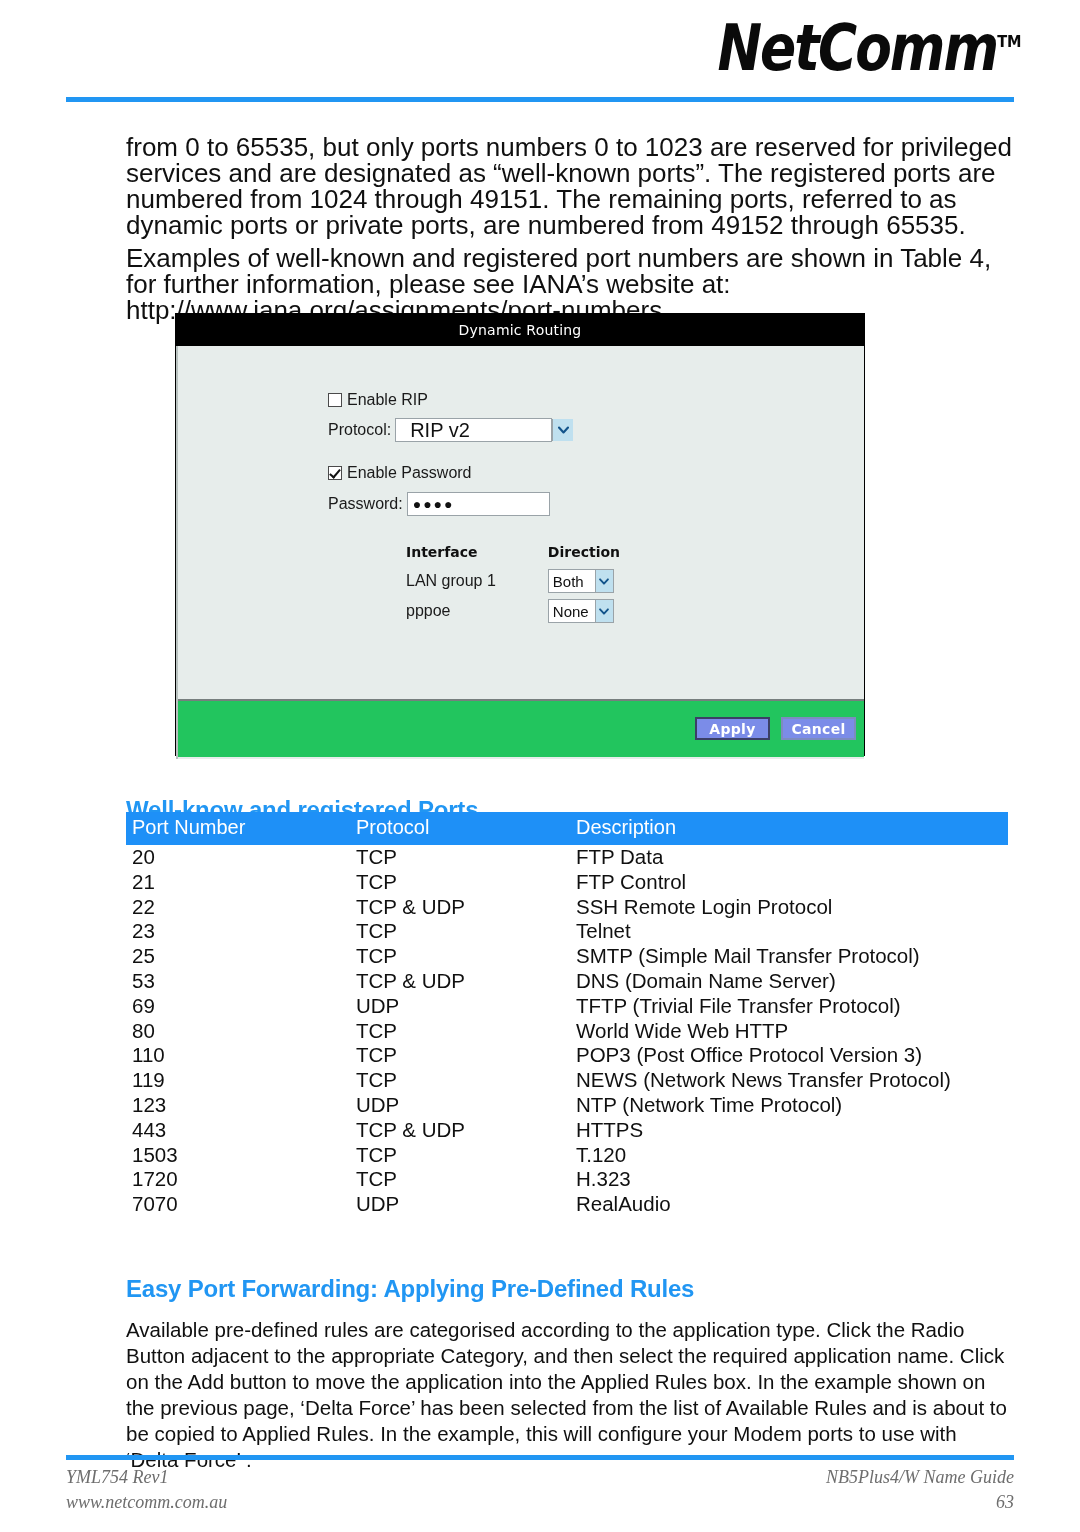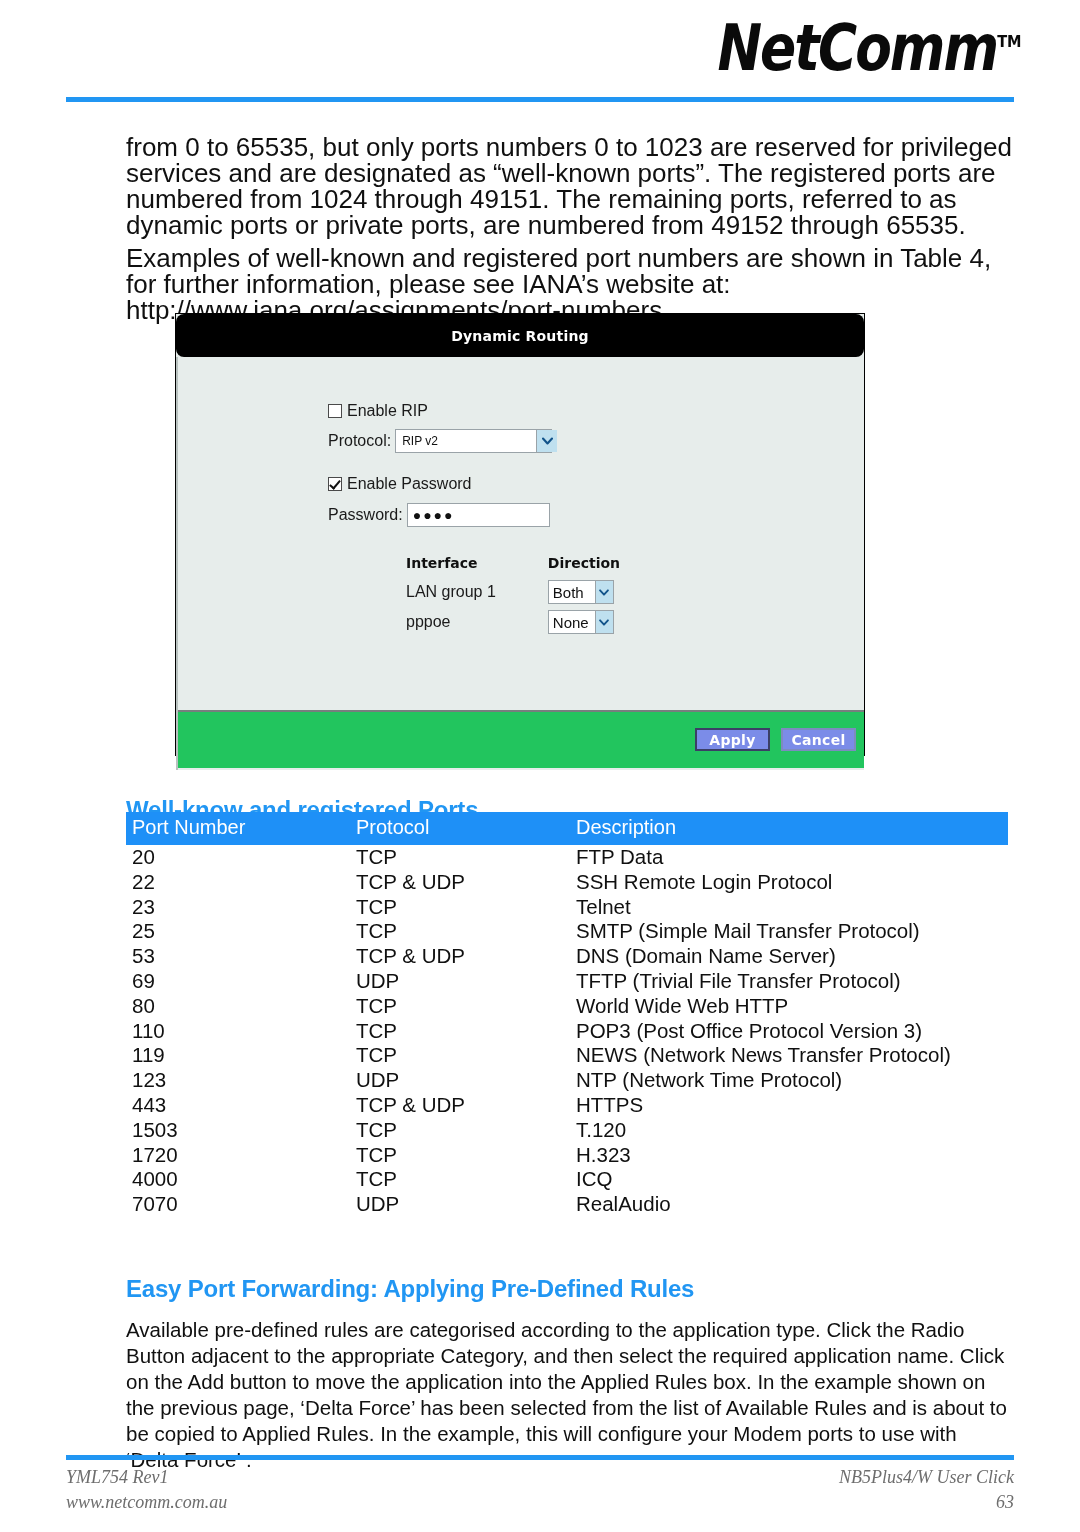--- a/index.html
+++ b/index.html
@@ -75,31 +75,30 @@
     position: absolute;
     left: 175px;
     top: 313px;
     width: 690px;
     height: 443px;
     border: 1px solid #000000;
     background: #e6ecea;
     box-sizing: border-box;
   }
   #router-panel-titlebar {
-    height: 43px;
+    height: 32px;
     background: #000000;
     color: #ffffff;
     font-size: 14px;
-    font-weight: 700;
+    font-weight: 400;
     display: flex;
     align-items: center;
     justify-content: center;
     letter-spacing: 0.2px;
     font-family: "DejaVu Sans", sans-serif;
-    border-radius: 8px;
   }
   #router-panel-inner {
     position: relative;
     height: 413px;
     background: #e7edeb;
     border-left: 2px solid #b9c2c0;
     box-sizing: border-box;
   }
   #router-panel-form {
     position: relative;
@@ -161,22 +160,22 @@
   .sel {
     display: inline-flex;
     align-items: center;
     border: 1px solid #9aa3a8;
     background: #ffffff;
     height: 24px;
     box-sizing: border-box;
     position: relative;
   }
   .sel .sel-value {
-    font-size: 12px;
-    padding: 0 6px;
+    font-size: 20px;
+    padding: 0 14px;
     color: #111;
     white-space: nowrap;
     flex: 1 1 auto;
   }
   .sel .sel-arrow {
     width: 20px;
     height: 22px;
     background: #bfe0ef;
     border-left: 1px solid #9aa3a8;
     display: flex;
@@ -452,20 +451,25 @@
         <th class="c3">Description</th>
       </tr>
     </thead>
     <tbody id="ports-table-body">
         <tr>
           <td class="c1">20</td>
           <td class="c2">TCP</td>
           <td class="c3">FTP Data</td>
         </tr>
         <tr>
+          <td class="c1">21</td>
+          <td class="c2">TCP</td>
+          <td class="c3">FTP Control</td>
+        </tr>
+        <tr>
           <td class="c1">22</td>
           <td class="c2">TCP &amp; UDP</td>
           <td class="c3">SSH Remote Login Protocol</td>
         </tr>
         <tr>
           <td class="c1">23</td>
           <td class="c2">TCP</td>
           <td class="c3">Telnet</td>
         </tr>
         <tr>
@@ -510,41 +514,36 @@
         </tr>
         <tr>
           <td class="c1">1503</td>
           <td class="c2">TCP</td>
           <td class="c3">T.120</td>
         </tr>
         <tr>
           <td class="c1">1720</td>
           <td class="c2">TCP</td>
           <td class="c3">H.323</td>
-        </tr>
-        <tr>
-          <td class="c1">4000</td>
-          <td class="c2">TCP</td>
-          <td class="c3">ICQ</td>
         </tr>
         <tr>
           <td class="c1">7070</td>
           <td class="c2">UDP</td>
           <td class="c3">RealAudio</td>
         </tr>
       </tbody>
   </table>
 </div>
 
 <h2 id="epf-heading" class="section-heading">Easy Port Forwarding: Applying Pre-Defined Rules</h2>
 <p id="epf-para">Available pre-defined rules are categorised according to the application type.  Click the Radio Button adjacent to the appropriate Category, and then select the required application name. Click on the Add button to move the application into the Applied Rules box. In the example shown on the previous page, ‘Delta Force’ has been selected from the list of Available Rules and is about to be copied to Applied Rules.  In the example, this will configure your Modem ports to use with ‘Delta Force’ .</p>
 
 <div id="footer-rule" class="rule-blue"></div>
 <div id="page-footer">
   <div id="footer-left">
     <div>YML754 Rev1</div>
     <div>www.netcomm.com.au</div>
   </div>
   <div id="footer-right">
-    <div>NB5Plus4/W User Click</div>
+    <div>NB5Plus4/W Name Guide</div>
     <div>63</div>
   </div>
 </div>
 
 </body></html>

